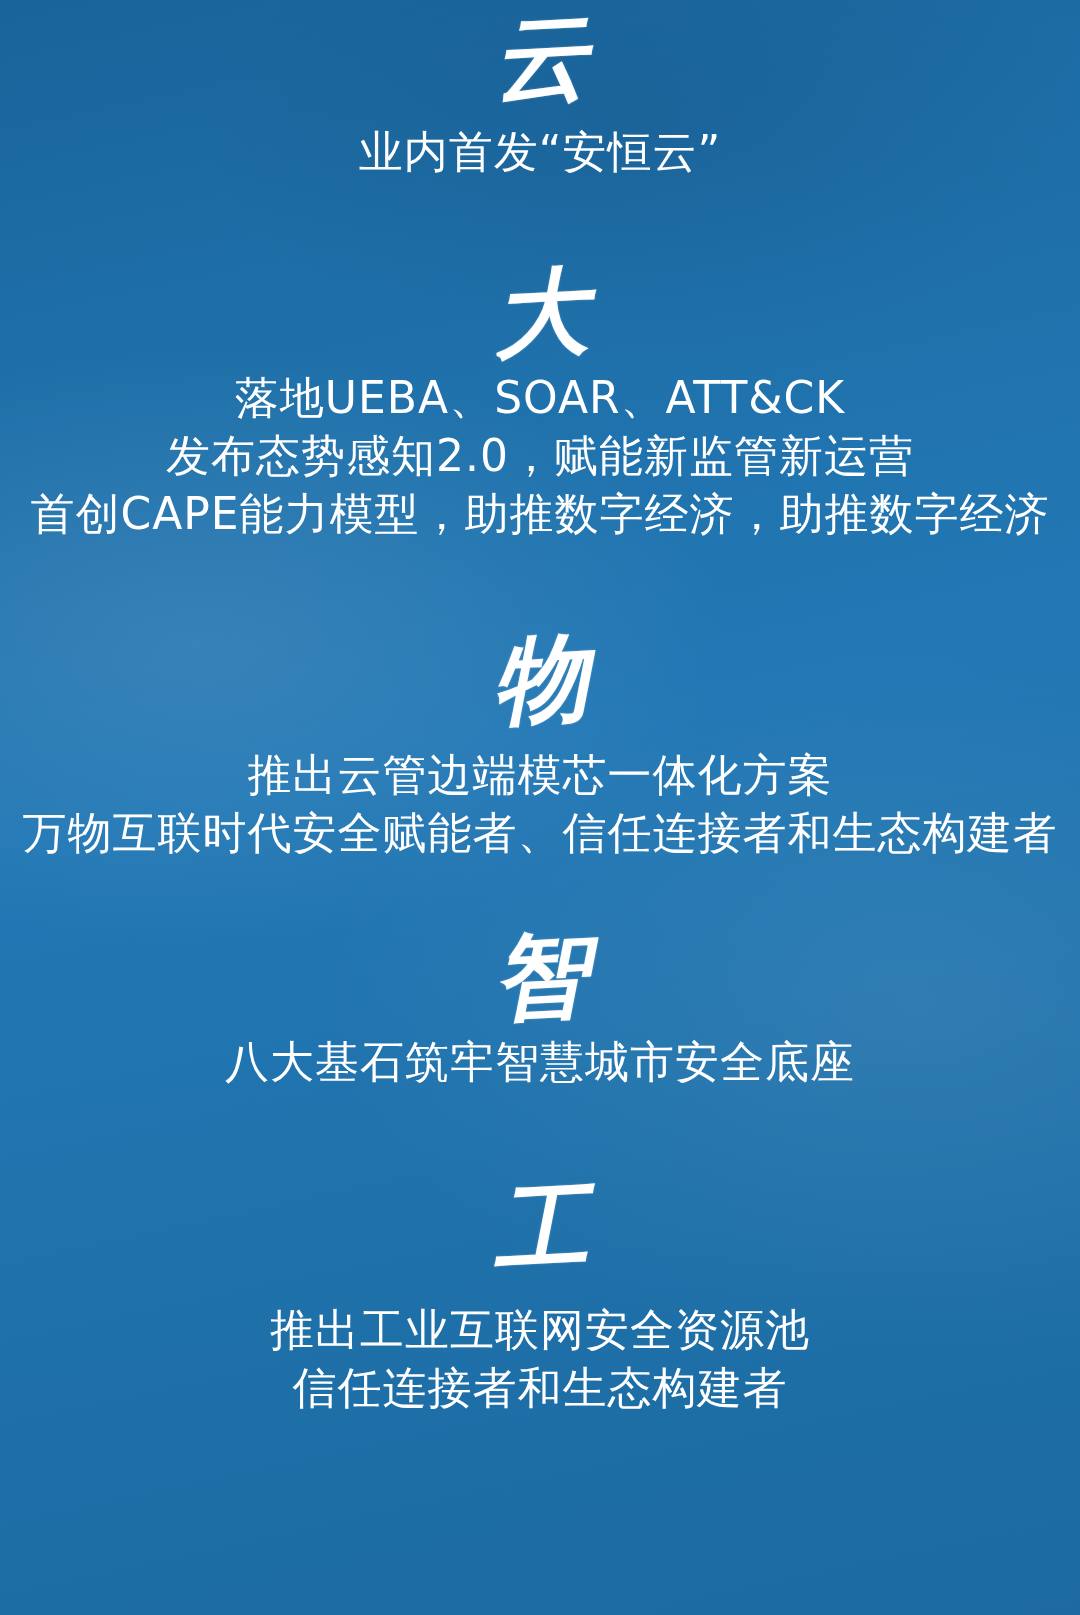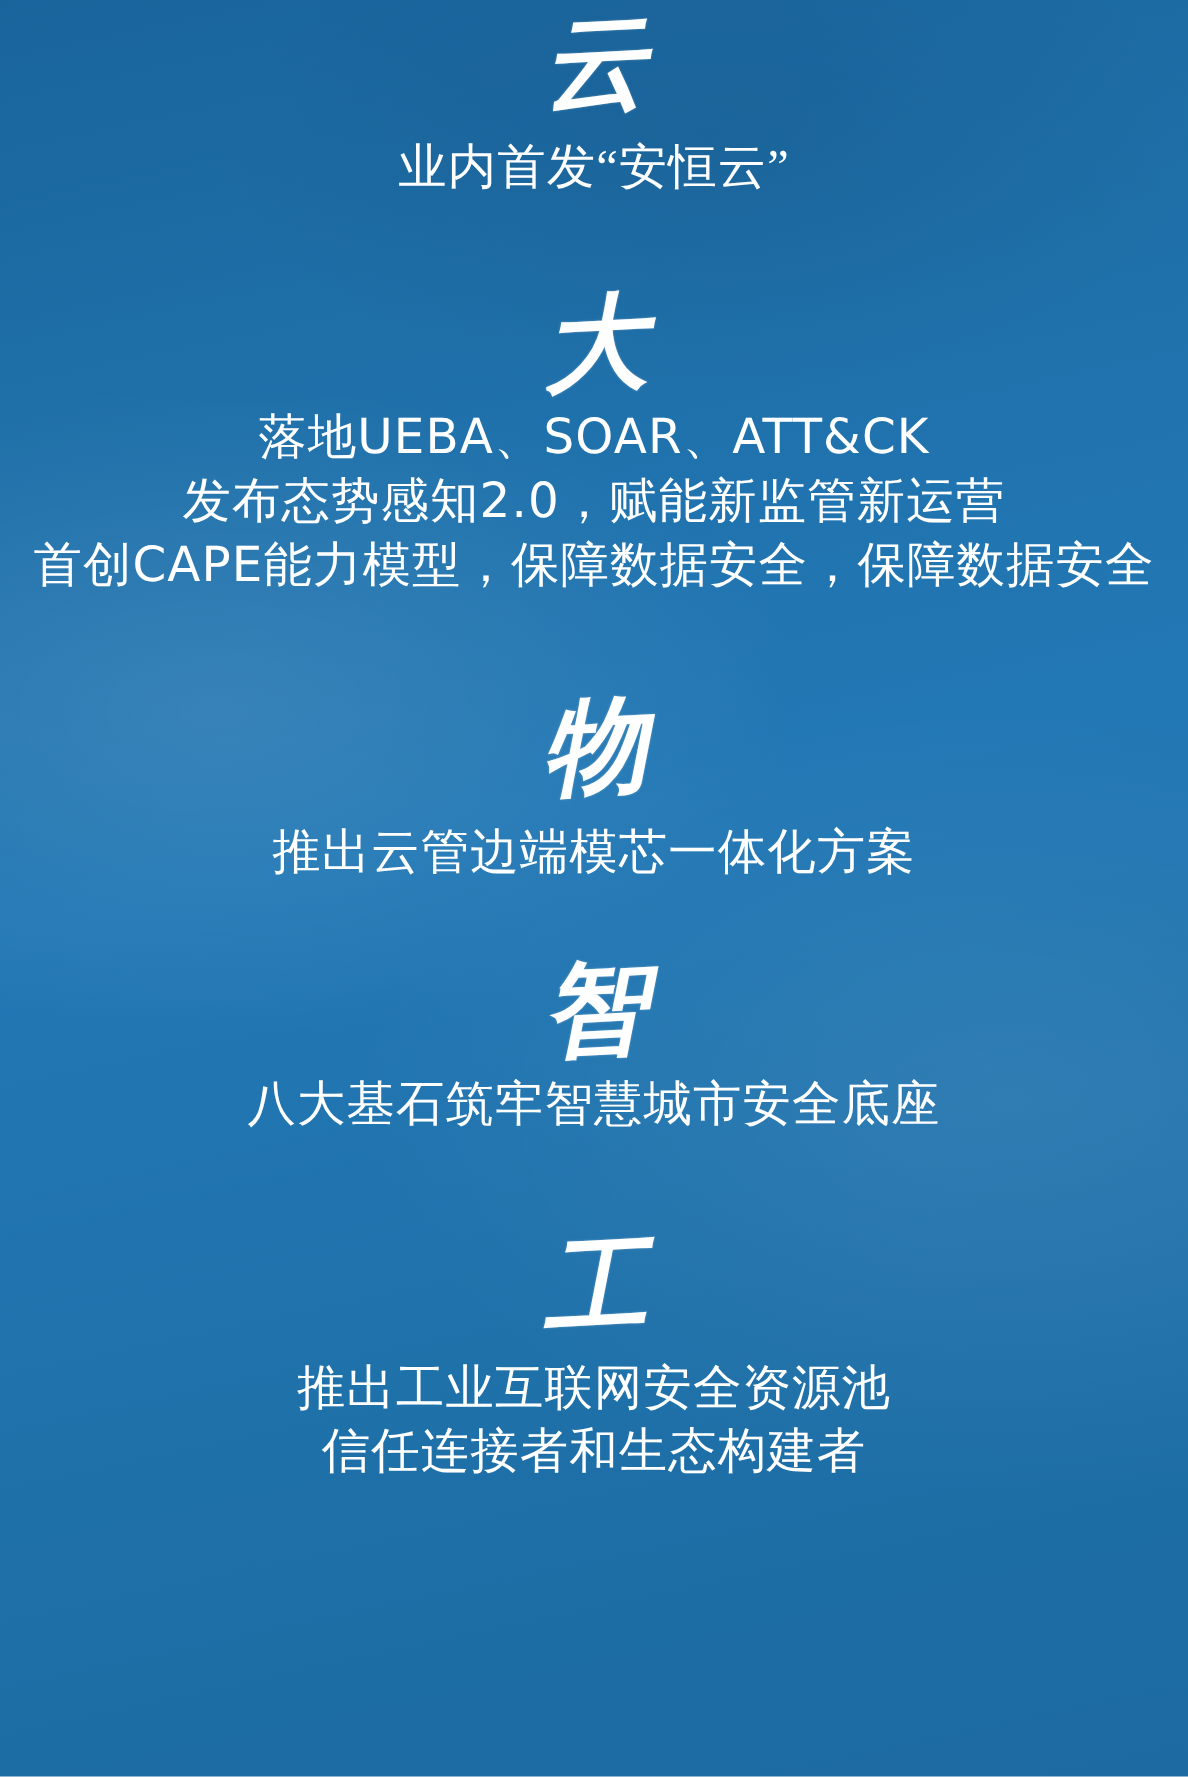--- a/index.html
+++ b/index.html
@@ -41,55 +41,56 @@
   .section-text p {
     margin: 0;
     font-size: 44px;
     line-height: 58px;
     font-weight: 500;
     letter-spacing: 1px;
     white-space: nowrap;
   }
   
   .section-cloud      { padding-top: 6px; }
-  .section-cloud .section-text      { margin-top: 12px; font-family: Liberation Serif, serif; }
+  .section-cloud .section-text      { margin-top: 12px; }
   .section-big-data   { margin-top: 80px; }
   .section-big-data .section-text   { margin-top: 3px; }
   .section-iot        { margin-top: 84px; }
   .section-iot .section-text        { margin-top: 14px; }
   .section-smart      { margin-top: 62px; }
   .section-smart .section-text      { margin-top: 4px; }
   .section-industrial { margin-top: 85px; }
-  .section-industrial .section-text { margin-top: 10px; }
+  .section-industrial .section-text { margin-top: 20px; }
 </style>
 </head>
 <body>
 
 <div class="poster">
 
   <div class="section section-cloud">
     <div class="section-char">云</div>
     <div class="section-text">
       <p>业内首发“安恒云”</p>
     </div>
   </div>
 
   <div class="section section-big-data">
     <div class="section-char">大</div>
     <div class="section-text">
       <p>落地UEBA、SOAR、ATT&amp;CK</p>
       <p>发布态势感知2.0，赋能新监管新运营</p>
-      <p>首创CAPE能力模型，保障数据安全，保障数据安全</p>
+      <p>首创CAPE能力模型，助推数字经济，助推数字经济</p>
     </div>
   </div>
 
   <div class="section section-iot">
     <div class="section-char">物</div>
     <div class="section-text">
       <p>推出云管边端模芯一体化方案</p>
+      <p>万物互联时代安全赋能者、信任连接者和生态构建者</p>
     </div>
   </div>
 
   <div class="section section-smart">
     <div class="section-char">智</div>
     <div class="section-text">
       <p>八大基石筑牢智慧城市安全底座</p>
     </div>
   </div>
 

